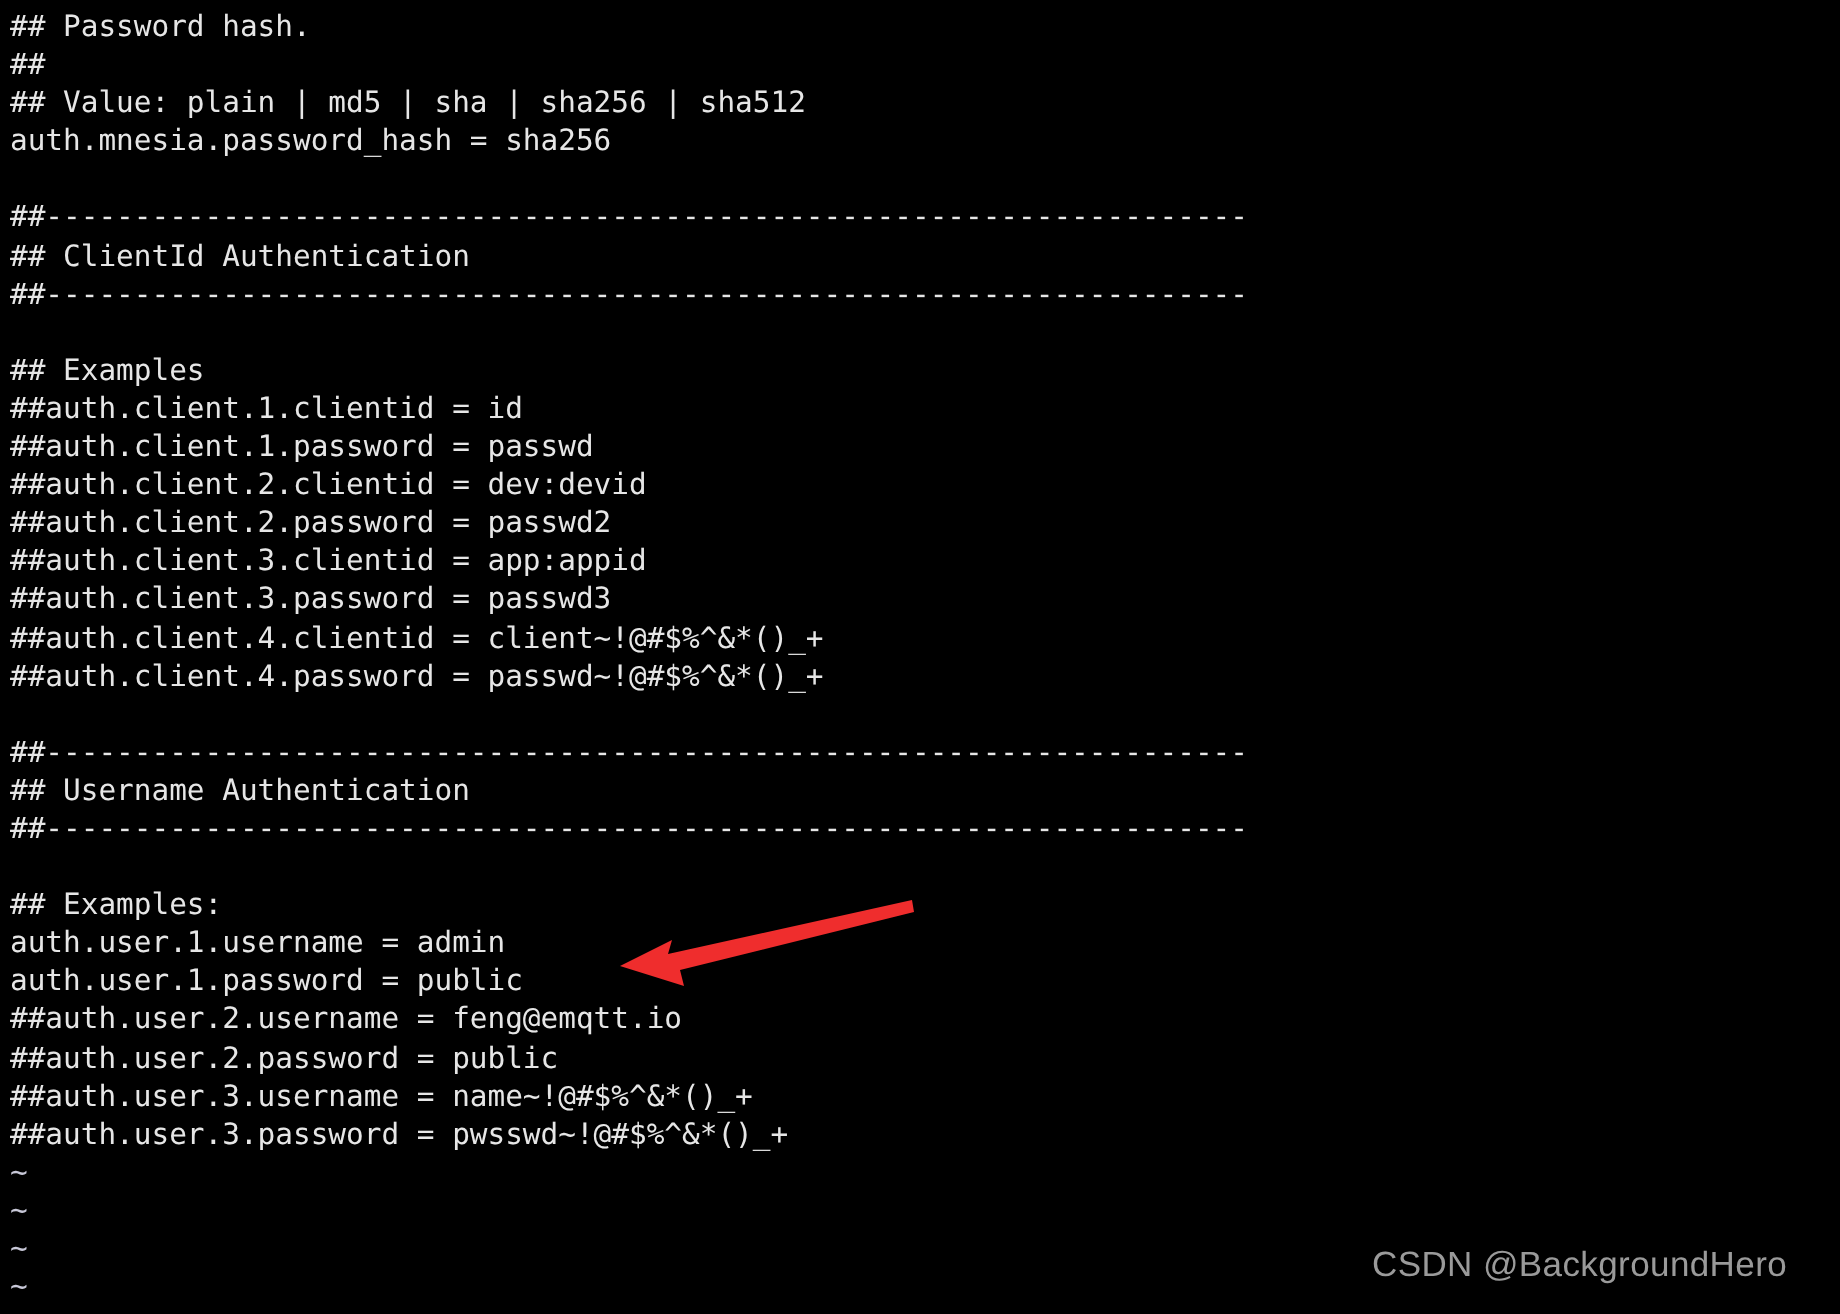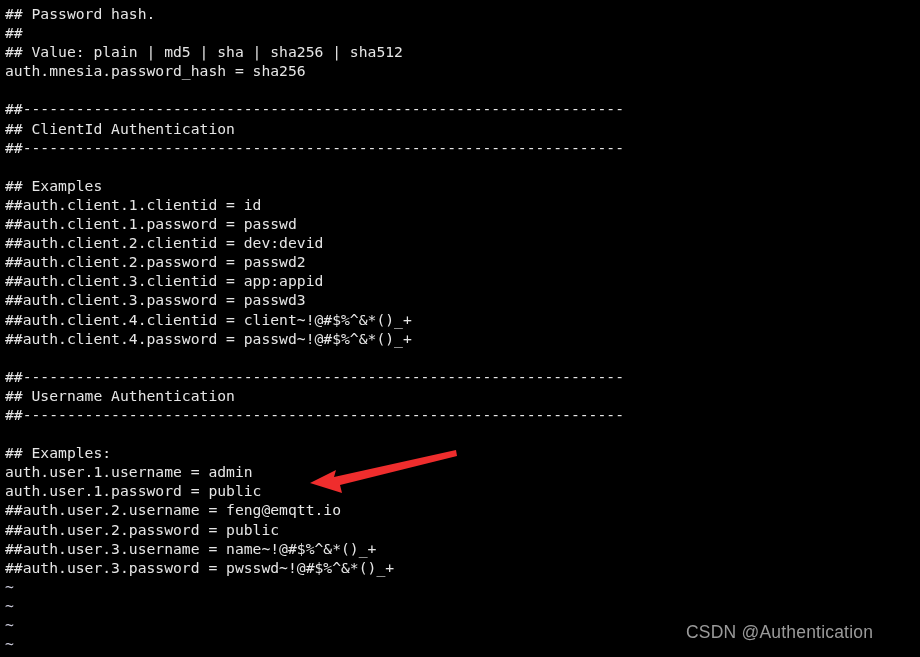--- a/index.html
+++ b/index.html
@@ -61,15 +61,15 @@
 <body>
 
 <div id="screen" style="background: rgb(0, 0, 0);">
 
   <div id="terminal" style="color: rgb(230, 230, 230);"><div class="line">## Password hash.</div><div class="line">##</div><div class="line">## Value: plain | md5 | sha | sha256 | sha512</div><div class="line">auth.mnesia.password_hash = sha256</div><div class="line blank"> </div><div class="line">##--------------------------------------------------------------------</div><div class="line">## ClientId Authentication</div><div class="line">##--------------------------------------------------------------------</div><div class="line blank"> </div><div class="line">## Examples</div><div class="line">##auth.client.1.clientid = id</div><div class="line">##auth.client.1.password = passwd</div><div class="line">##auth.client.2.clientid = dev:devid</div><div class="line">##auth.client.2.password = passwd2</div><div class="line">##auth.client.3.clientid = app:appid</div><div class="line">##auth.client.3.password = passwd3</div><div class="line">##auth.client.4.clientid = client~!@#$%^&amp;*()_+</div><div class="line">##auth.client.4.password = passwd~!@#$%^&amp;*()_+</div><div class="line blank"> </div><div class="line">##--------------------------------------------------------------------</div><div class="line">## Username Authentication</div><div class="line">##--------------------------------------------------------------------</div><div class="line blank"> </div><div class="line">## Examples:</div><div class="line">auth.user.1.username = admin</div><div class="line">auth.user.1.password = public</div><div class="line">##auth.user.2.username = feng@emqtt.io</div><div class="line">##auth.user.2.password = public</div><div class="line">##auth.user.3.username = name~!@#$%^&amp;*()_+</div><div class="line">##auth.user.3.password = pwsswd~!@#$%^&amp;*()_+</div><div class="line tilde">~</div><div class="line tilde">~</div><div class="line tilde">~</div><div class="line tilde">~</div></div>
 
   <svg id="arrow" viewBox="0 0 180 60" xmlns="http://www.w3.org/2000/svg">
     <polygon points="10,43 36,30 34,37 156,10 157,16 40,45 42,53" fill="#ef2d2d"></polygon>
   </svg>
 
-  <div id="watermark" style="color: rgb(154, 154, 154);">CSDN @Authentication</div>
+  <div id="watermark" style="color: rgb(154, 154, 154);">CSDN @BackgroundHero</div>
 
 </div>
 
 </body></html>

